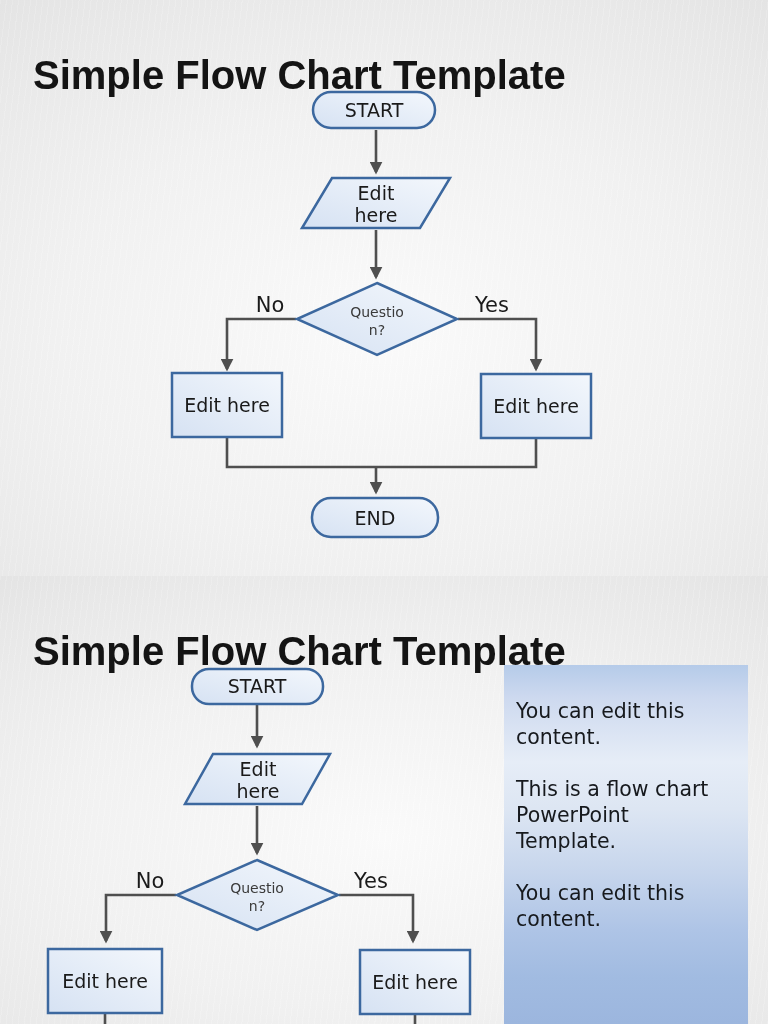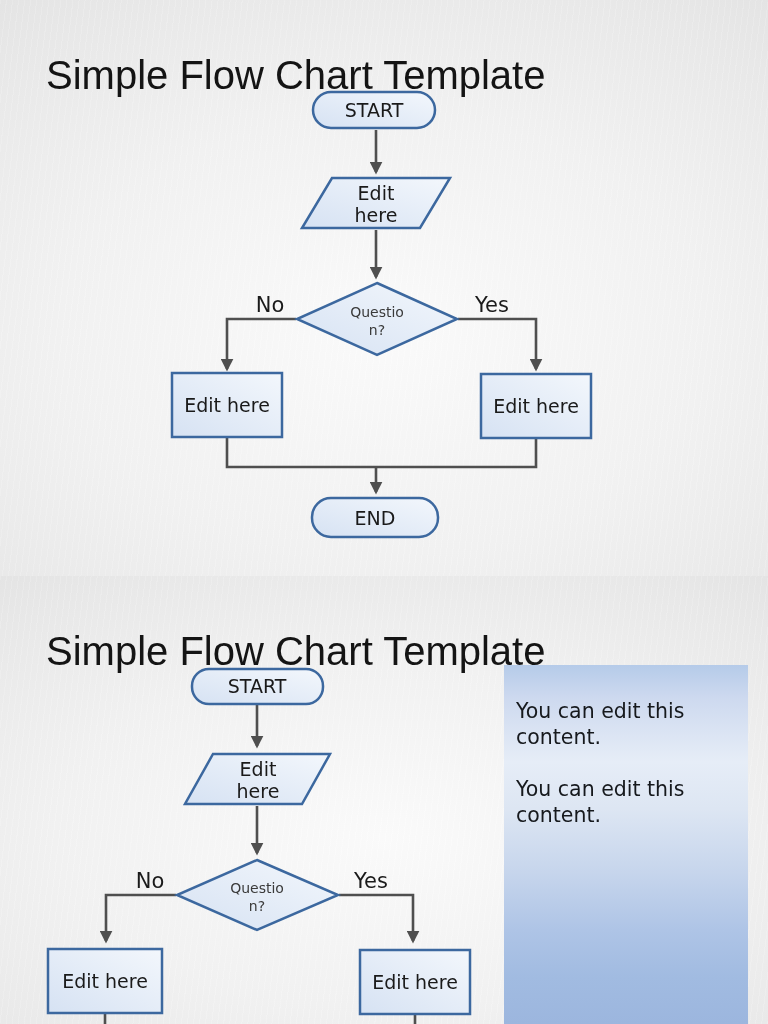--- a/index.html
+++ b/index.html
@@ -15,23 +15,23 @@
       radial-gradient(95% 85% at 50% 58%, #fbfbfb 0%, #f2f2f2 45%, #e9e9e9 75%, #e0e0e0 100%);
   }
   .slide::after { 
     content: ""; position: absolute; inset: 0; pointer-events: none;
     background: repeating-linear-gradient(97deg, rgba(255,255,255,0.25) 0 1px, rgba(0,0,0,0.012) 1px 6px);
     opacity: .5;
   }
   #slide-1 { top: 0; height: 576px; }
   #slide-2 { top: 576px; height: 448px; }
   .slide-title {
-    position: absolute; left: 46px; top: 26px;
+    position: absolute; left: 33px; top: 26px;
     font-family: "Liberation Sans", sans-serif;
-    font-size: 40px; font-weight: 400; color: #141414;
+    font-size: 40px; font-weight: 700; color: #141414;
     letter-spacing: 0px; white-space: nowrap; z-index: 2;
   }
   svg.flow { position: absolute; left: 0; top: 0; z-index: 1; }
   svg .shape { stroke: #3c689f; stroke-width: 2.5; }
   svg .conn  { stroke: #4f4f4f; stroke-width: 2.6; fill: none; }
   svg text {
     font-family: "DejaVu Sans", sans-serif; fill: #1a1a1a;
     text-anchor: middle;
   }
   svg text.node-label   { font-size: 19px; }
@@ -134,17 +134,18 @@
       <text class="branch-label" x="371" y="312">Yes</text>
 
       <rect class="shape" x="48" y="373" width="114" height="64" fill="url(#nodeGrad2)"></rect>
       <text class="node-label" x="105" y="412">Edit here</text>
       <rect class="shape" x="360" y="374" width="110" height="64" fill="url(#nodeGrad2)"></rect>
       <text class="node-label" x="415" y="413">Edit here</text>
     </svg>
 
     <aside class="side-panel">
       <p>You can edit this content.</p>
+      <p>This is a flow chart PowerPoint Template.</p>
       <p>You can edit this content.</p>
     </aside>
   </section>
 
 </div>
 
 </body></html>

